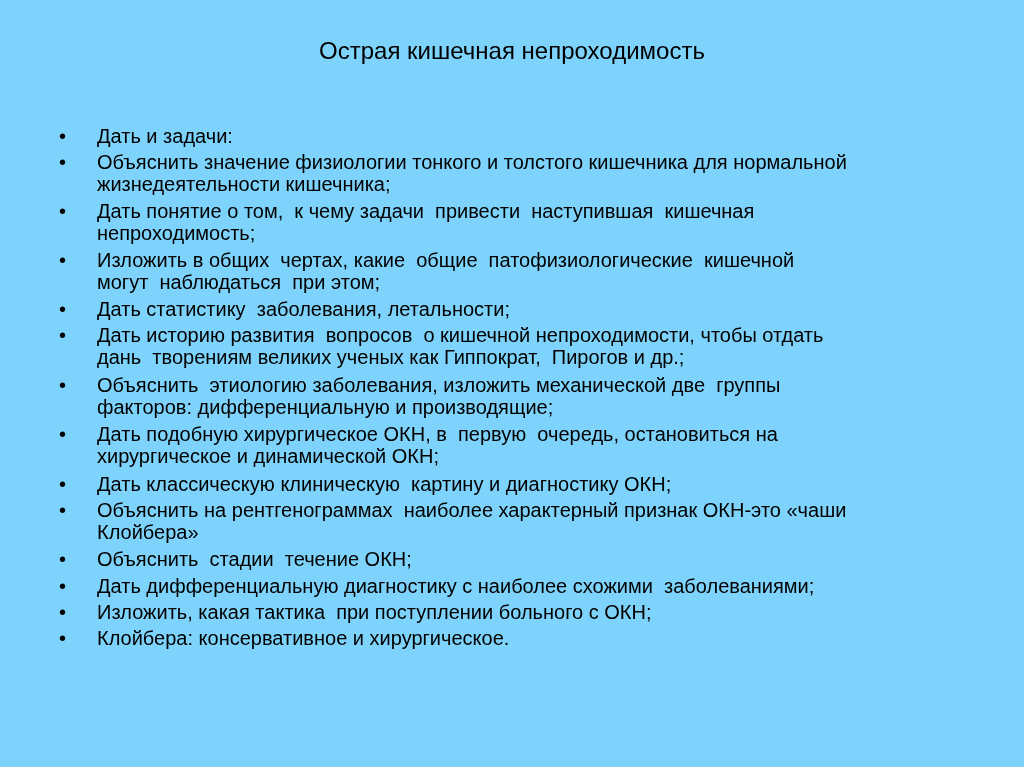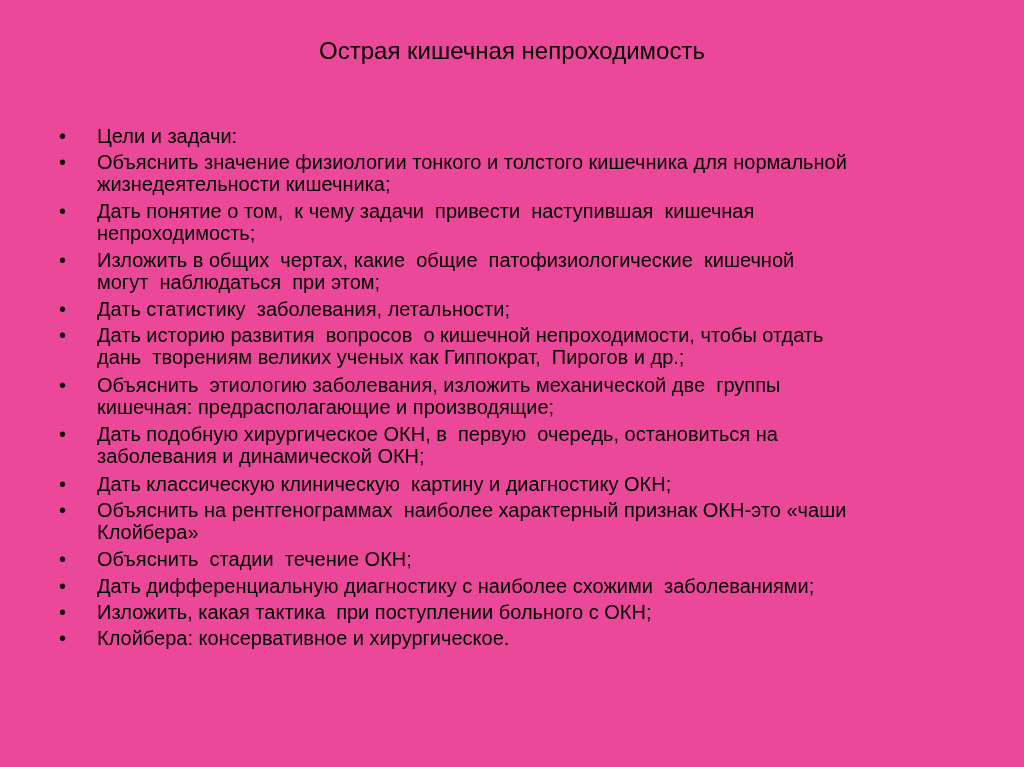--- a/index.html
+++ b/index.html
@@ -13,21 +13,21 @@
       position: relative;
       overflow: hidden;
       font-family: "Liberation Sans", sans-serif;
       color: #000000;
     }
     .slide {
       position: absolute;
       left: 0; top: 0;
       width: 1024px;
       height: 767px;
-      background: #ec4899;
+      background: #7dd3fc;
     }
     .title {
       position: absolute;
       left: 0;
       top: 36px;
       width: 1024px;
       text-align: center;
       font-size: 24px;
       line-height: 30px;
       white-space: nowrap;
@@ -64,21 +64,21 @@
 </head>
 <body>
 
 <div class="slide">
   <div class="title">Острая кишечная непроходимость</div>
 
   <ul class="list">
 
     <li class="item" style="top:125px">
       <span class="bullet">•</span>
-      <span class="line" style="top:0">Цели и задачи:</span>
+      <span class="line" style="top:0">Дать и задачи:</span>
     </li>
 
     <li class="item" style="top:151px">
       <span class="bullet">•</span>
       <span class="line" style="top:0">Объяснить значение физиологии тонкого и толстого кишечника для нормальной</span>
       <span class="line" style="top:22px">жизнедеятельности кишечника;</span>
     </li>
 
     <li class="item" style="top:200px">
       <span class="bullet">•</span>
@@ -99,27 +99,27 @@
 
     <li class="item" style="top:324px">
       <span class="bullet">•</span>
       <span class="line" style="top:0">Дать историю развития  вопросов  о кишечной непроходимости, чтобы отдать</span>
       <span class="line" style="top:22px">дань  творениям великих ученых как Гиппократ,  Пирогов и др.;</span>
     </li>
 
     <li class="item" style="top:374px">
       <span class="bullet">•</span>
       <span class="line" style="top:0">Объяснить  этиологию заболевания, изложить механической две  группы</span>
-      <span class="line" style="top:22px">кишечная: предрасполагающие и производящие;</span>
+      <span class="line" style="top:22px">факторов: дифференциальную и производящие;</span>
     </li>
 
     <li class="item" style="top:423px">
       <span class="bullet">•</span>
       <span class="line" style="top:0">Дать подобную хирургическое ОКН, в  первую  очередь, остановиться на</span>
-      <span class="line" style="top:22px">заболевания и динамической ОКН;</span>
+      <span class="line" style="top:22px">хирургическое и динамической ОКН;</span>
     </li>
 
     <li class="item" style="top:473px">
       <span class="bullet">•</span>
       <span class="line" style="top:0">Дать классическую клиническую  картину и диагностику ОКН;</span>
     </li>
 
     <li class="item" style="top:499px">
       <span class="bullet">•</span>
       <span class="line" style="top:0">Объяснить на рентгенограммах  наиболее характерный признак ОКН-это «чаши</span>

